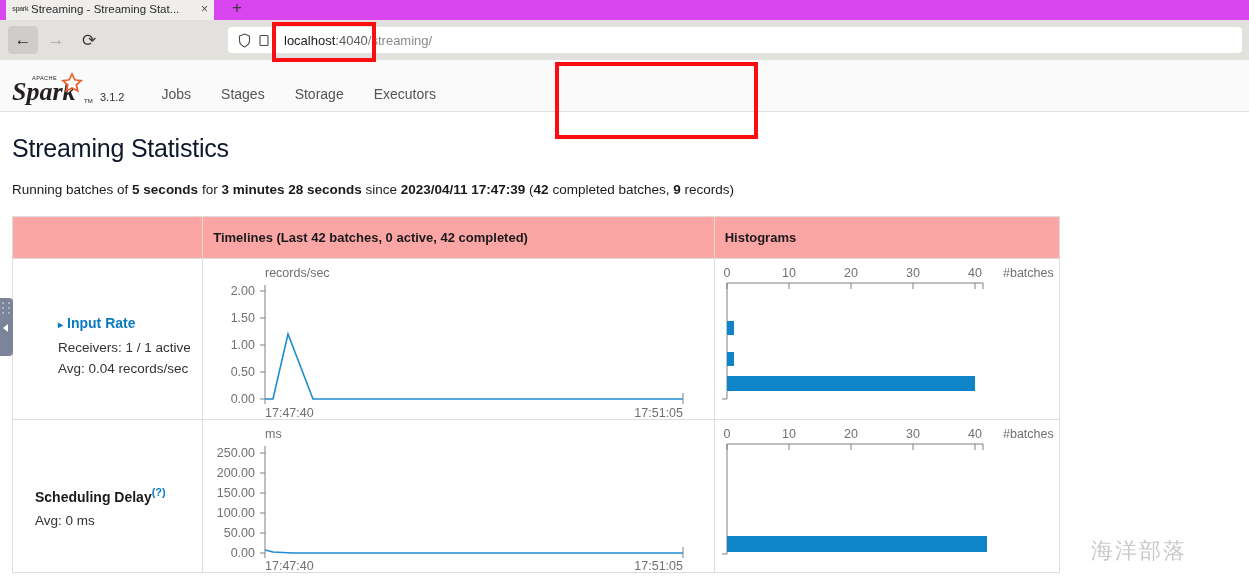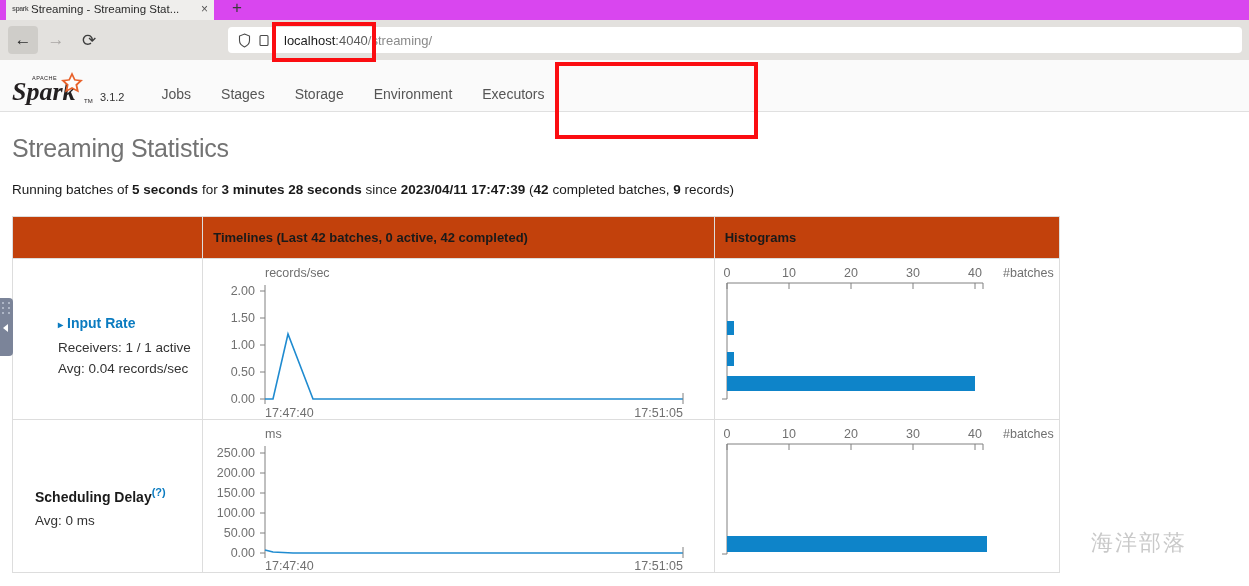--- a/index.html
+++ b/index.html
@@ -142,21 +142,21 @@
     border: 1px solid #e0e0e0;
     border-bottom: 1px solid #e7e7e7;
     border-radius: 3px 3px 0 0;
     color: #555;
   }
 
   .content { padding: 0 12px; position: relative; }
   h1.page-title {
     font-size: 25px;
     font-weight: normal;
-    color: #737373;
+    color: #0f172a;
     margin: 22px 0 0 0;
     letter-spacing: -0.2px;
   }
   .subtitle {
     font-size: 13.5px;
     color: #1a1a1a;
     margin-top: 19px;
     margin-bottom: 11px;
   }
   .subtitle b { font-weight: bold; }
@@ -173,21 +173,21 @@
     border: 1px solid #dddddd;
     vertical-align: top;
     padding: 0;
   }
   .stats-table th {
     font-size: 13px;
     font-weight: bold;
     color: #1a1a1a;
     text-align: left;
     padding: 13px 10px;
-    background: #c2410c;
+    background: #fca5a5;
   }
   col.c-label { width: 190px; }
   col.c-timeline { width: 511px; }
   col.c-hist { width: 345px; }
 
   .cell-label {
     padding: 14px 10px 10px 22px;
     font-size: 13.5px;
     color: #1a1a1a;
     line-height: 21px;
@@ -236,21 +236,21 @@
     position: absolute;
     left: 3px; top: 26px;
     width: 0; height: 0;
     border-top: 4px solid transparent;
     border-bottom: 4px solid transparent;
     border-right: 5px solid #ffffff;
   }
 
   .watermark {
     position: absolute;
-    right: 62px; bottom: 28px;
+    right: 62px; bottom: 20px;
     font-size: 22px;
     color: #c9c9c9;
     letter-spacing: 2px;
     font-family: Liberation Mono, monospace;
     z-index: 20;
   }
 </style>
 </head>
 <body>
 
@@ -304,21 +304,20 @@
           <text x="74" y="32" font-family="Liberation Sans, sans-serif" font-size="6" fill="#231f20">TM</text>
         </svg>
       </span>
       <span class="brand-ver">3.1.2</span>
     </div>
 
     <div class="nav-items">
       <a class="nav-item">Jobs</a>
       <a class="nav-item">Stages</a>
       <a class="nav-item">Storage</a>
-      <a class="nav-item">Environment</a>
       <a class="nav-item">Executors</a>
     </div>
   </div>
 
   <div class="content">
     <h1 class="page-title">Streaming Statistics</h1>
 
     <div class="subtitle"><span>Running batches of </span><b>5 seconds</b><span> for </span><b>3 minutes 28 seconds</b><span> since </span><b>2023/04/11 17:47:39</b><span> (</span><b>42</b><span> completed batches, </span><b>9</b><span> records)</span></div>
 
     <table class="stats-table">

